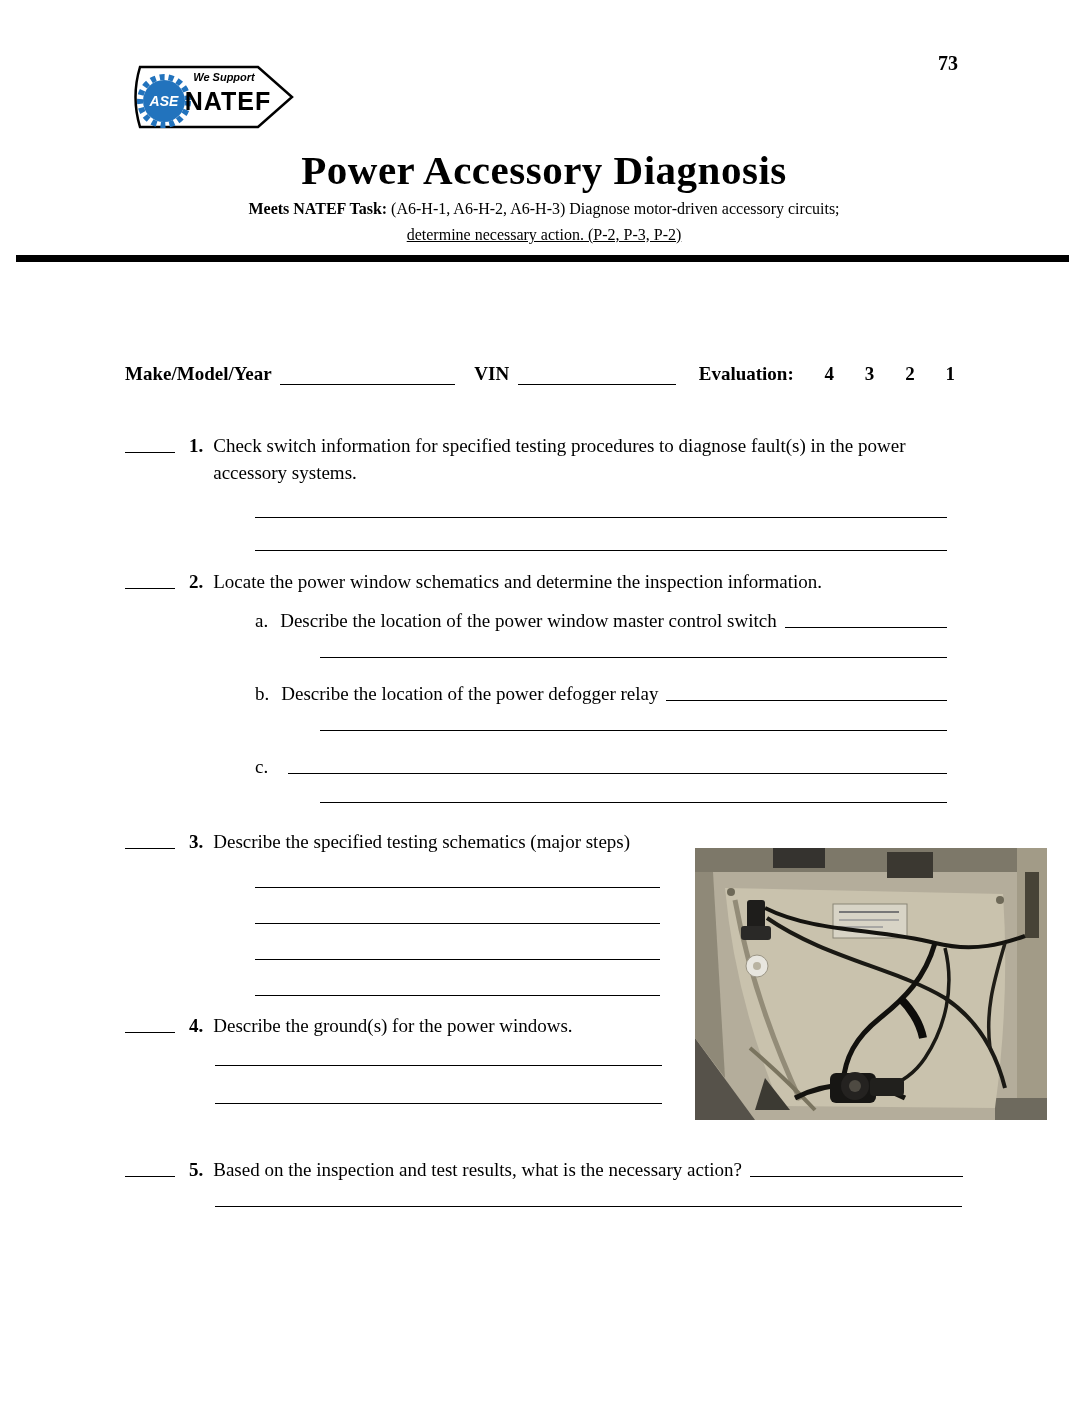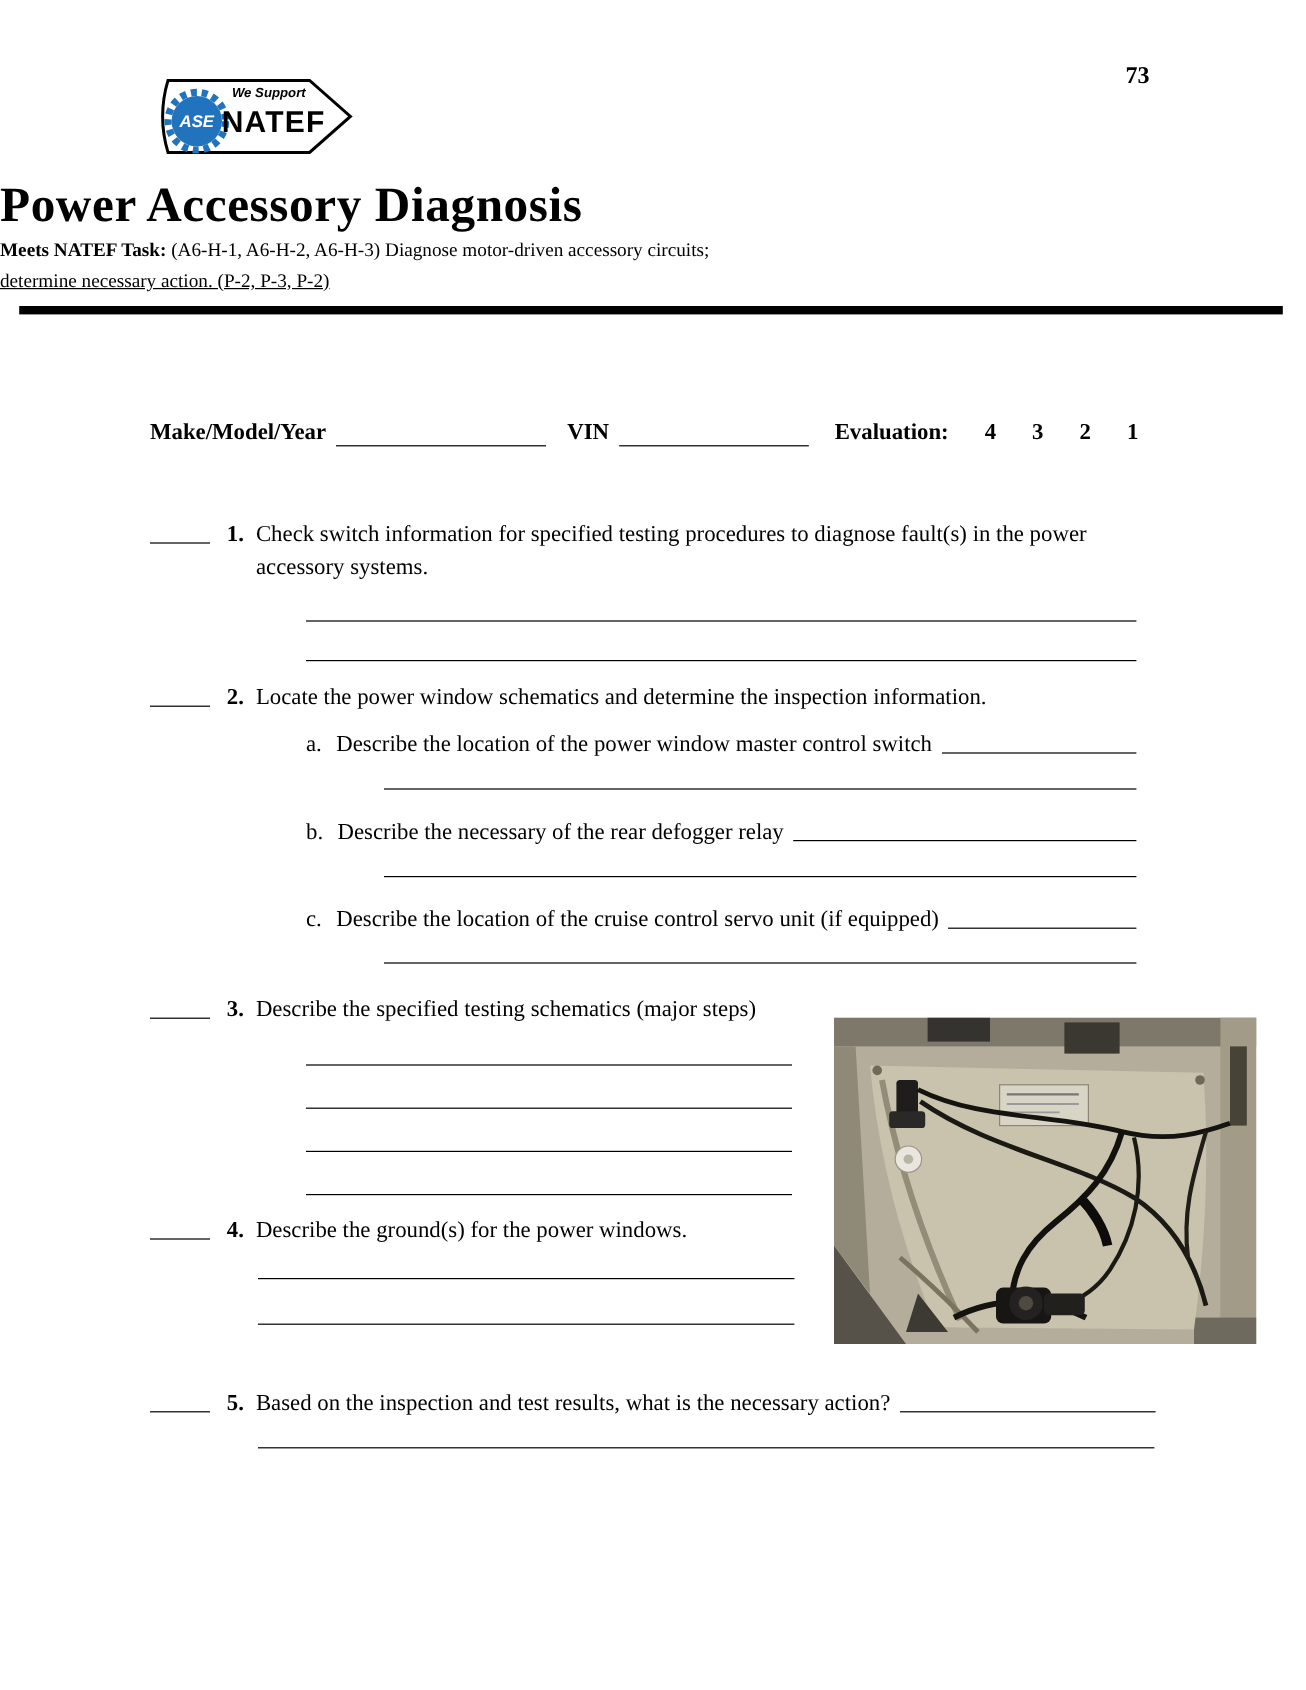--- a/index.html
+++ b/index.html
@@ -4,21 +4,21 @@
 <style>
   * { margin:0; padding:0; box-sizing:border-box; }
   html,body { background:#ffffff; }
   .page {
     position:relative; width:1088px; height:1408px; margin:0 auto;
     background:#ffffff; color:#000;
     font-family:"Liberation Serif", serif; overflow:hidden;
   }
   .abs { position:absolute; }
   .b { font-weight:bold; }
-  .center { left:0; width:100%; text-align:left; }
+  .center { left:0; width:100%; text-align:center; }
   .page-num { font-size:20px; font-weight:bold; }
   .title { font-size:41px; font-weight:bold; letter-spacing:0.5px; }
   .task-line { font-size:16px; }
   .rule { background:#000; }
   .form-row { display:flex; align-items:flex-end; font-size:19px; font-weight:bold; }
   .fblank { display:inline-block; border-bottom:1.8px solid #000; height:20px; }
   .wline { position:absolute; height:0; border-top:1.6px solid #000; }
   .item { position:absolute; display:flex; align-items:flex-start; font-size:19px; line-height:27px; }
   .check-blank { flex:none; width:50px; height:21px; border-bottom:1.8px solid #000; margin-right:14px; }
   .qnum { font-weight:bold; margin-right:10px; flex:none; }
@@ -47,21 +47,21 @@
 
   <div class="abs center task-line" style="top:200px;">
     <span class="b">Meets NATEF Task:</span>
     <span>(A6-H-1, A6-H-2, A6-H-3)  Diagnose motor-driven accessory circuits;</span>
   </div>
   <div class="abs center task-line" style="top:226px;text-decoration:underline;">determine necessary action.  (P-2, P-3, P-2)</div>
 
   <div class="abs rule" style="top:255px;left:16px;width:1053px;height:7px;"></div>
 
 
-  <div class="abs form-row" style="top:350px;left:125px;width:830px;">
+  <div class="abs form-row" style="top:363px;left:125px;width:830px;justify-content:space-between;">
     <span>Make/Model/Year</span>
     <span class="fblank" style="width:175px;margin:0 18px 0 8px;"></span>
     <span>VIN</span>
     <span class="fblank" style="width:158px;margin:0 22px 0 8px;"></span>
     <span>Evaluation:</span>
     <span class="eval-num">4</span>
     <span class="eval-num">3</span>
     <span class="eval-num">2</span>
     <span class="eval-num">1</span>
   </div>
@@ -82,28 +82,27 @@
 
   <div class="item" style="top:607px;left:255px;width:692px;">
     <span class="qletter">a.</span>
     <span>Describe the location of the power window master control switch</span>
     <span class="fill-blank"></span>
   </div>
   <div class="wline" style="top:657px;left:320px;width:627px;"></div>
 
   <div class="item" style="top:680px;left:255px;width:692px;">
     <span class="qletter">b.</span>
-    <span>Describe the necessary of the rear defogger relay</span>
+    <span>Describe the location of the power defogger relay</span>
     <span class="fill-blank"></span>
   </div>
   <div class="wline" style="top:730px;left:320px;width:627px;"></div>
 
   <div class="item" style="top:753px;left:255px;width:692px;">
     <span class="qletter">c.</span>
-    <span>Describe the location of the cruise control servo unit (if equipped)</span>
     <span class="fill-blank"></span>
   </div>
   <div class="wline" style="top:802px;left:320px;width:627px;"></div>
 
   <div class="item" style="top:828px;left:125px;width:830px;">
     <span class="check-blank"></span>
     <span class="qnum">3.</span>
     <span class="qtext">Describe the specified testing schematics (major steps)</span>
   </div>
   <div class="wline" style="top:887px;left:255px;width:405px;"></div>

